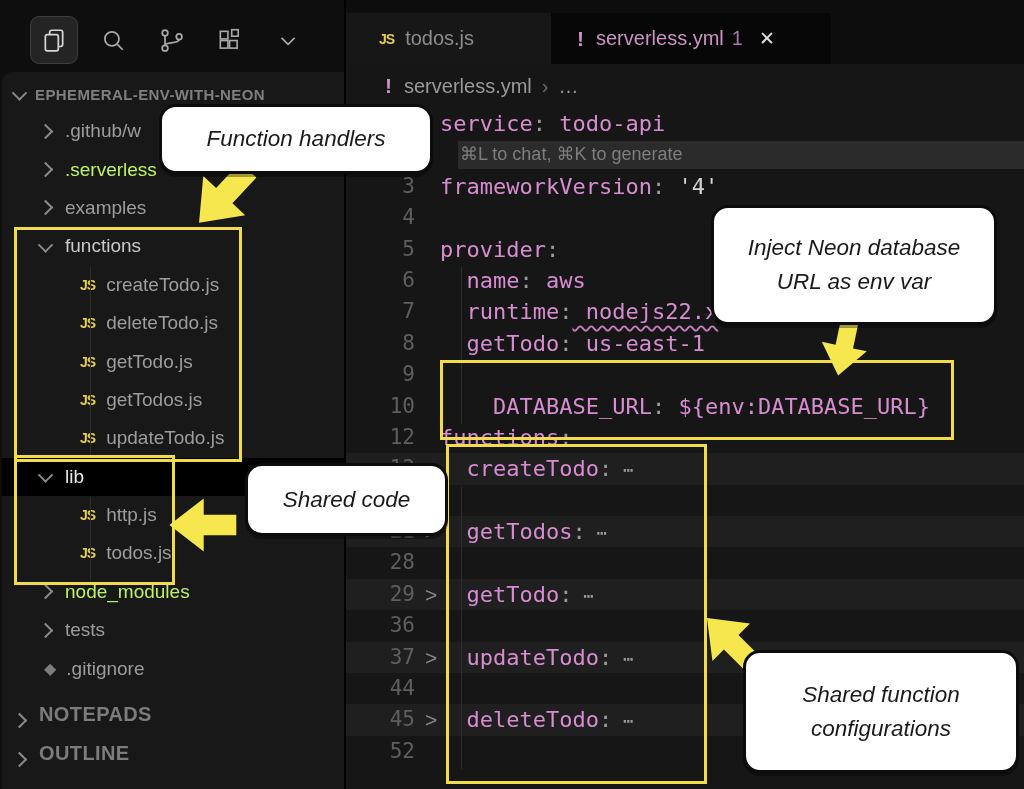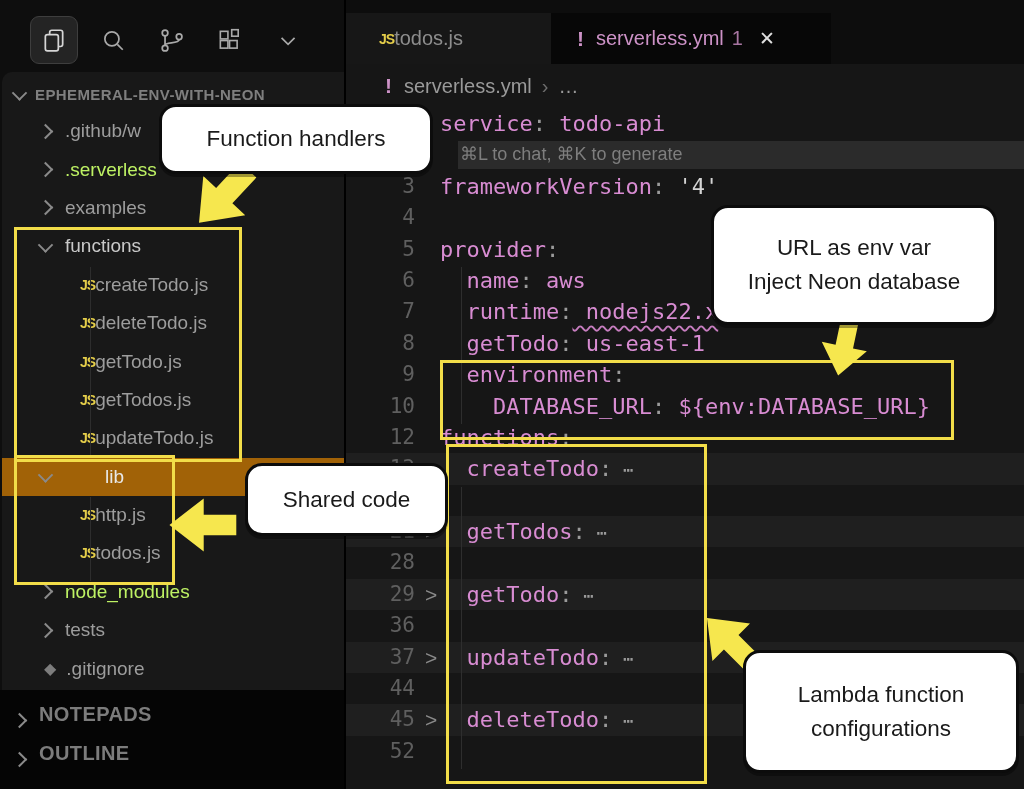--- a/index.html
+++ b/index.html
@@ -1,40 +1,40 @@
 <!DOCTYPE html>
 <html><head>
 <meta charset="utf-8">
 <style>
   html,body{margin:0;padding:0;}
   body{width:1024px;height:789px;position:relative;overflow:hidden;background:#050505;
        font-family:"Liberation Sans",sans-serif;}
   
-  .sidebar{position:absolute;left:0;top:0;width:345px;height:690px;background:#0e0e0e;}
+  .sidebar{position:absolute;left:0;top:0;width:345px;height:789px;background:#0e0e0e;}
   .actrow{position:absolute;left:0;top:10px;height:60px;width:345px;display:flex;align-items:center;}
   .actbtn{width:46px;height:46px;display:flex;align-items:center;justify-content:center;border-radius:9px;margin-left:12px;}
   .actbtn.first{margin-left:30px;}
   .actbtn.active{background:#242424;border:1px solid #3e3e3e;}
   .explorer{position:absolute;top:72px;left:2px;right:0;bottom:0;background:#181818;border-top-left-radius:10px;}
   .exphdr{position:absolute;top:6px;left:0;right:0;height:32px;display:flex;align-items:center;color:#7f7f7f;
           font-weight:bold;font-size:15px;letter-spacing:.4px;}
   .exphdr .chev{margin:0 10px 0 12px;}
   .chev{width:9px;height:9px;border-right:2px solid #8a8a8a;border-bottom:2px solid #8a8a8a;flex:none;display:inline-block;}
   .chev.r{transform:rotate(-45deg);}
   .chev.d{transform:rotate(45deg) translate(-1px,-1px);}
   #tree{position:absolute;top:40px;left:0;right:0;}
   .trow{height:38.4px;display:flex;align-items:center;color:#9d9d9d;font-size:19px;white-space:nowrap;}
   .trow .chev{margin:0 14px 0 38px;}
   .trow.indent1{padding-left:78px;}
   .trow.dim{color:#bef264;}
   .trow.open{color:#c9c9c9;}
-  .trow.sel{background:#a16207;color:#e8e8e8;gap:40px;}
+  .trow.sel{background:#000000;color:#e8e8e8;}
   .trow.section{color:#7c7c7c;font-weight:bold;font-size:20px;letter-spacing:.4px;align-items:flex-end;}
   .trow.section .chev{margin-left:12px;}
-  .jsb{color:#e5ce4a;font-weight:bold;font-size:14px;letter-spacing:-1px;}
+  .jsb{color:#e5ce4a;font-weight:bold;font-size:14px;margin-right:11px;letter-spacing:-1px;}
   .gitic{color:#7d7d7d;font-size:16px;margin:0 10px 0 42px;}
   .tguide{position:absolute;width:1px;background:#2d2d2d;left:88px;}
   
   .editor{position:absolute;left:345px;top:0;width:679px;height:789px;background:#161616;}
   .divider{position:absolute;left:344px;top:0;width:2px;height:789px;background:#000;z-index:6;}
   .tabstrip{position:absolute;left:0;top:0;right:0;height:64px;background:#0d0d0d;}
   .tab{position:absolute;top:13px;height:51px;display:flex;align-items:center;font-size:20px;}
   .tab1{left:0;width:206px;background:#171717;color:#8d8d8d;border-right:1px solid #000;}
   .tab1 .jsb{margin-left:34px;font-size:14px;}
   .tab2{left:206px;width:280px;background:#070707;color:#cd92c7;}
@@ -61,21 +61,21 @@
   .guide{position:absolute;width:1px;background:#2e2e2e;left:116px;z-index:1;}
   
   .ybox{position:absolute;border:3px solid #f2dd49;z-index:5;pointer-events:none;}
   .ybox.b-functions-folder{left:14px;top:227px;width:222px;height:229px;}
   .ybox.b-lib-folder{left:14px;top:455px;width:155px;height:124px;}
   .ybox.b-environment{left:440px;top:360px;width:508px;height:74px;}
   .ybox.b-functions-yaml{left:446px;top:444px;width:255px;height:334px;}
   
   .callout{position:absolute;background:#fff;border:3px solid #0c0c0c;border-radius:17px;z-index:9;
            display:flex;flex-direction:column;align-items:center;justify-content:center;
-           color:#1a1a1a;font-size:22.5px;font-weight:500;line-height:1.5;box-shadow:0 3px 0 rgba(0,0,0,.35);}
+           color:#1a1a1a;font-size:22.5px;font-weight:500;line-height:1.5;box-shadow:0 3px 0 rgba(0,0,0,.35);font-style:italic;}
   .co0{left:159px;top:104px;width:268px;height:64px;}
   .co1{left:711px;top:205px;width:280px;height:114px;}
   .co2{left:245px;top:463px;width:197px;height:67px;}
   .co3{left:743px;top:650px;width:270px;height:117px;}
   
   .arrow{position:absolute;z-index:8;pointer-events:none;}
   .arrow svg{display:block;overflow:visible;}
   .ar0{left:190px;top:160px;transform:rotate(43deg);}
   .ar1{left:818px;top:316px;transform:rotate(12deg);}
   .ar2{left:172px;top:486px;transform:rotate(90deg);}
@@ -226,21 +226,21 @@
     <div class="guide" style="top:159px;height:157px;"></div>
     <div class="guide" style="top:379px;height:282px;"></div>
   <div class="cl"><span class="gut">1</span><span class="code"><span class="tk-k">service</span><span class="tk-p">:</span><span class="tk-v"> todo-api</span></span></div>
       <div class="cl"><span class="gut">2</span><span class="hintband">⌘L to chat, ⌘K to generate</span></div>
       <div class="cl"><span class="gut">3</span><span class="code"><span class="tk-k">frameworkVersion</span><span class="tk-p">:</span><span class="tk-s"> '4'</span></span></div>
       <div class="cl"><span class="gut">4</span></div>
       <div class="cl"><span class="gut">5</span><span class="code"><span class="tk-k">provider</span><span class="tk-p">:</span></span></div>
       <div class="cl"><span class="gut">6</span><span class="code"><span class="tk-k">  name</span><span class="tk-p">:</span><span class="tk-v"> aws</span></span></div>
       <div class="cl"><span class="gut">7</span><span class="code"><span class="tk-k">  runtime</span><span class="tk-p">:</span><span class="tk-u"> nodejs22.x</span></span></div>
       <div class="cl"><span class="gut">8</span><span class="code"><span class="tk-k">  getTodo</span><span class="tk-p">:</span><span class="tk-v"> us-east-1</span></span></div>
-      <div class="cl"><span class="gut">9</span><span class="code"><span class="tk-k">  environment</span><span class="tk-p">:</span></span></div>
+      <div class="cl"><span class="gut">9</span></div>
       <div class="cl"><span class="gut">10</span><span class="code"><span class="tk-k">    DATABASE_URL</span><span class="tk-p">:</span><span class="tk-v"> ${env:DATABASE_URL}</span></span></div>
       <div class="cl"><span class="gut">12</span><span class="code"><span class="tk-k">functions</span><span class="tk-p">:</span></span></div>
       <div class="cl band"><span class="gut">13</span><span class="fold">&gt;</span><span class="code"><span class="tk-k">  createTodo</span><span class="tk-p">:</span><span class="tk-e"> ⋯</span></span></div>
       <div class="cl"><span class="gut">20</span></div>
       <div class="cl band"><span class="gut">21</span><span class="fold">&gt;</span><span class="code"><span class="tk-k">  getTodos</span><span class="tk-p">:</span><span class="tk-e"> ⋯</span></span></div>
       <div class="cl"><span class="gut">28</span></div>
       <div class="cl band"><span class="gut">29</span><span class="fold">&gt;</span><span class="code"><span class="tk-k">  getTodo</span><span class="tk-p">:</span><span class="tk-e"> ⋯</span></span></div>
       <div class="cl"><span class="gut">36</span></div>
       <div class="cl band"><span class="gut">37</span><span class="fold">&gt;</span><span class="code"><span class="tk-k">  updateTodo</span><span class="tk-p">:</span><span class="tk-e"> ⋯</span></span></div>
       <div class="cl"><span class="gut">44</span></div>
@@ -275,22 +275,22 @@
 <div class="arrow ar3">
   <svg width="60" height="70" viewBox="0 0 70 80">
       <polygon points="23,0 47,0 47,38 66,38 35,78 4,38 23,38" fill="#f6e74e"></polygon>
     </svg>
 </div>
 
 <div class="callout co0">
     <span>Function handlers</span>
   </div>
 <div class="callout co1">
+    <span>Inject Neon database</span>
     <span>URL as env var</span>
-    <span>Inject Neon database</span>
   </div>
 <div class="callout co2">
     <span>Shared code</span>
   </div>
 <div class="callout co3">
-    <span>Lambda function</span>
+    <span>Shared function</span>
     <span>configurations</span>
   </div>
 
 </body></html>

